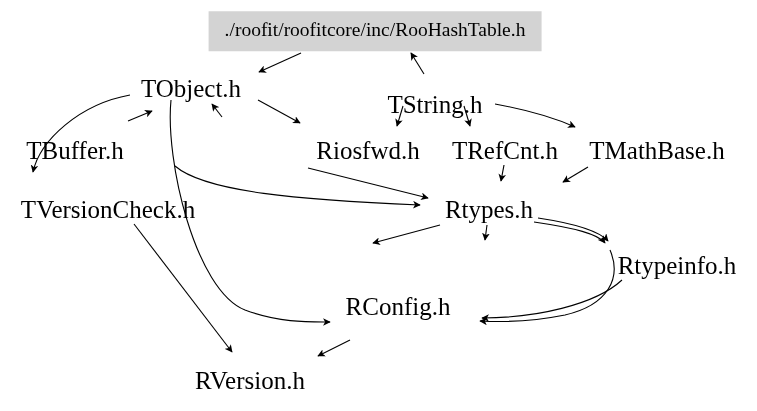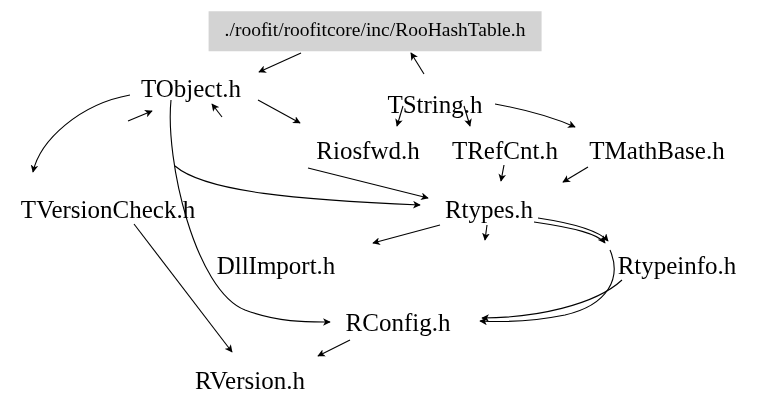--- a/index.html
+++ b/index.html
@@ -102,20 +102,23 @@
   </div>
 
   <div class="node" style="left:191px; top:88px;">
     <span>TObject.h</span>
   </div>
 
   <div class="node" style="left:435px; top:104px;">
     <span>TString.h</span>
   </div>
 
+  <div class="node" style="left:75px; top:150px;">
+    <span>TBuffer.h</span>
+  </div>
 
 
   <div class="node" style="left:368px; top:150px;">
     <span>Riosfwd.h</span>
   </div>
 
   <div class="node" style="left:505px; top:150px;">
     <span>TRefCnt.h</span>
   </div>
 
@@ -124,30 +127,27 @@
   </div>
 
   <div class="node" style="left:108px; top:209px;">
     <span>TVersionCheck.h</span>
   </div>
 
   <div class="node" style="left:489px; top:209px;">
     <span>Rtypes.h</span>
   </div>
 
-  <div class="node" style="left:276px; top:265px;">
-    <span>DllImport.h</span>
-  </div>
 
 
   <div class="node" style="left:677px; top:265px;">
     <span>Rtypeinfo.h</span>
   </div>
 
-  <div class="node" style="left:398px; top:322px;">
+  <div class="node" style="left:398px; top:306px;">
     <span>RConfig.h</span>
   </div>
 
   <div class="node" style="left:250px; top:380px;">
     <span>RVersion.h</span>
   </div>
 
 </div>
 
 </body></html>

